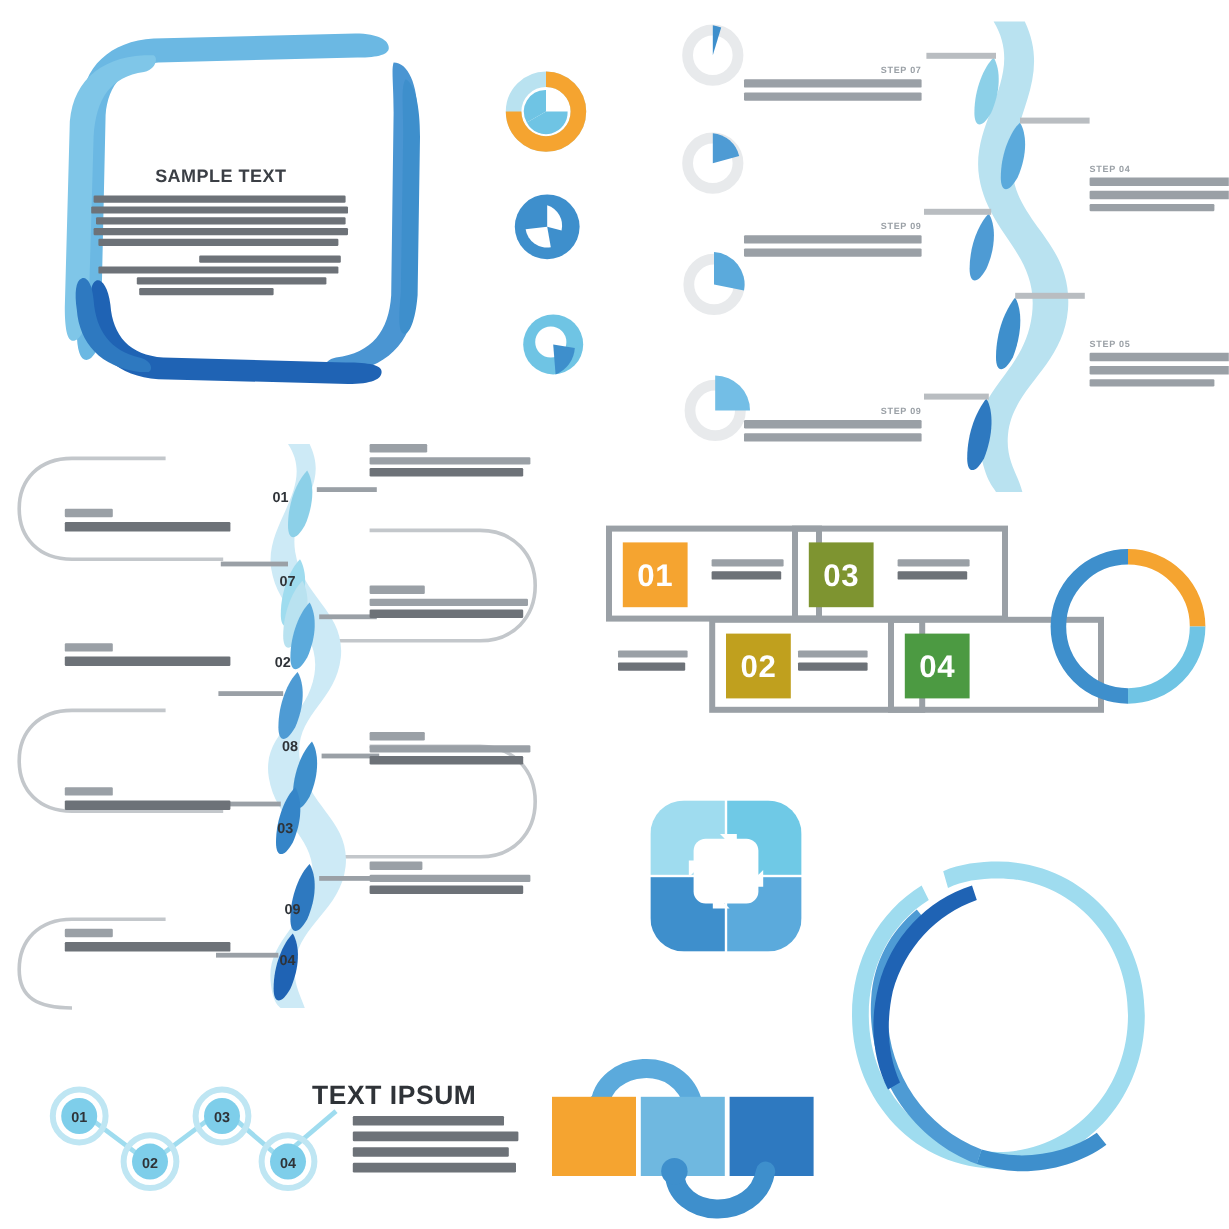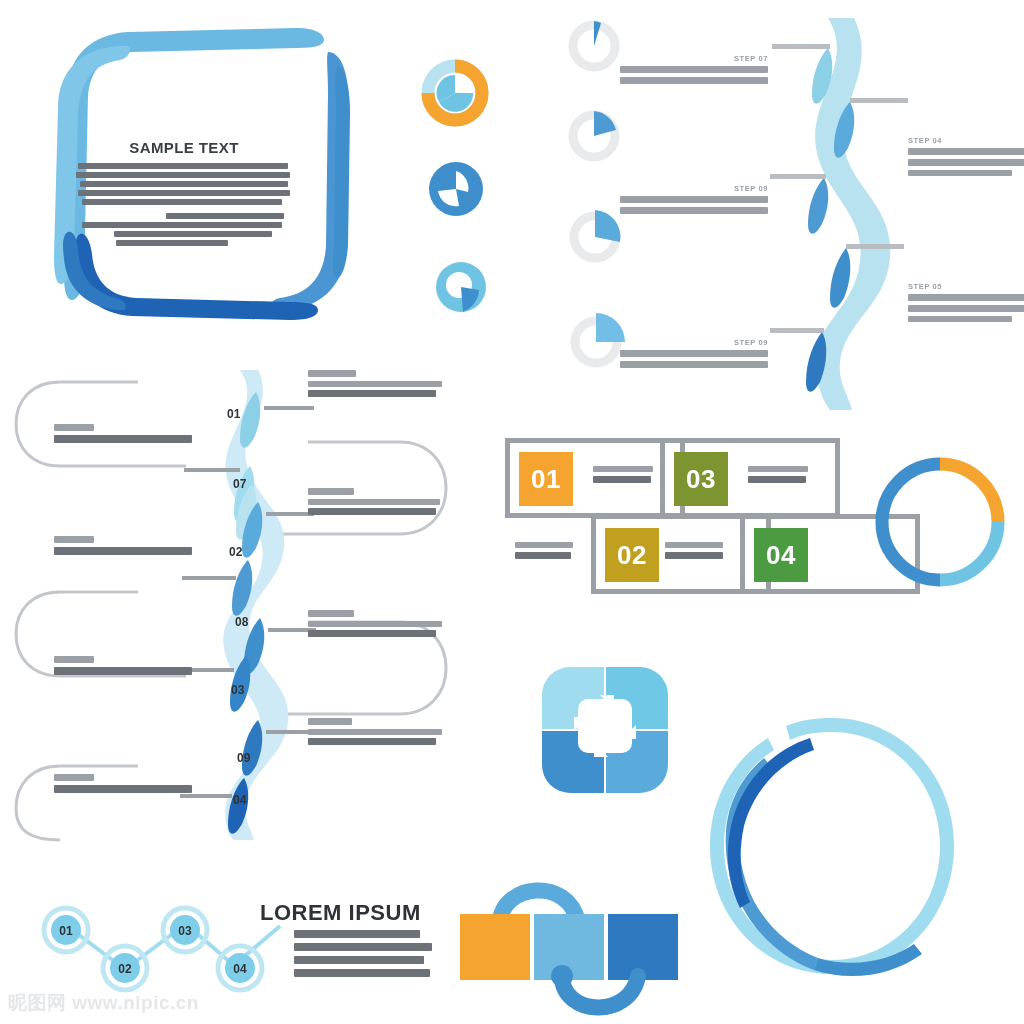--- a/index.html
+++ b/index.html
@@ -386,21 +386,21 @@
       </g>
       <g>
         <circle cx="210" cy="78" r="22" fill="none" stroke="#BFE6F3" stroke-width="5"></circle>
         <circle cx="210" cy="78" r="15" fill="#7ECEEA"></circle>
         <text x="210" y="83" text-anchor="middle" class="circlenum">04</text>
       </g>
     </svg>
   </div>
 
   <div class="abs" style="left:260px;top:900px;width:180px;">
-    <div class="lorem-ipsum-title">LOREM IPSUM</div>
+    <div class="lorem-ipsum-title">TEXT IPSUM</div>
     <div class="abs" style="left:34px;top:30px;width:140px;">
       <span class="ph abs" style="left:0;top:0;width:126px;height:8px;"></span>
       <span class="ph abs" style="left:0;top:13px;width:138px;height:8px;"></span>
       <span class="ph abs" style="left:0;top:26px;width:130px;height:8px;"></span>
       <span class="ph abs" style="left:0;top:39px;width:136px;height:8px;"></span>
     </div>
   </div>
 
   <div class="abs" style="left:450px;top:870px;">
     <svg width="240" height="150" viewBox="0 0 240 150">
@@ -410,15 +410,14 @@
 
       <rect x="10" y="44" width="70" height="66" fill="#F5A430"></rect>
       <rect x="84" y="44" width="70" height="66" fill="#6FB8E0"></rect>
       <rect x="158" y="44" width="70" height="66" fill="#2E79C0"></rect>
 
       <path d="M112 106 C112 146 180 150 188 106" fill="none" stroke="#3E8FCC" stroke-width="16" stroke-linecap="round"></path>
       <circle cx="112" cy="106" r="11" fill="#3E8FCC"></circle>
     </svg>
   </div>
 
-  <div class="wm">昵图网 www.nipic.cn</div>
 
 </div>
 
 </body></html>

